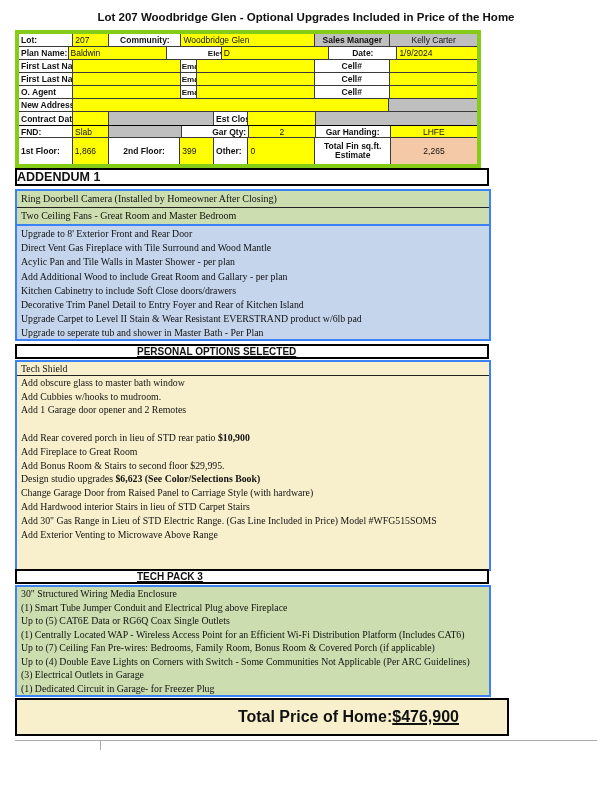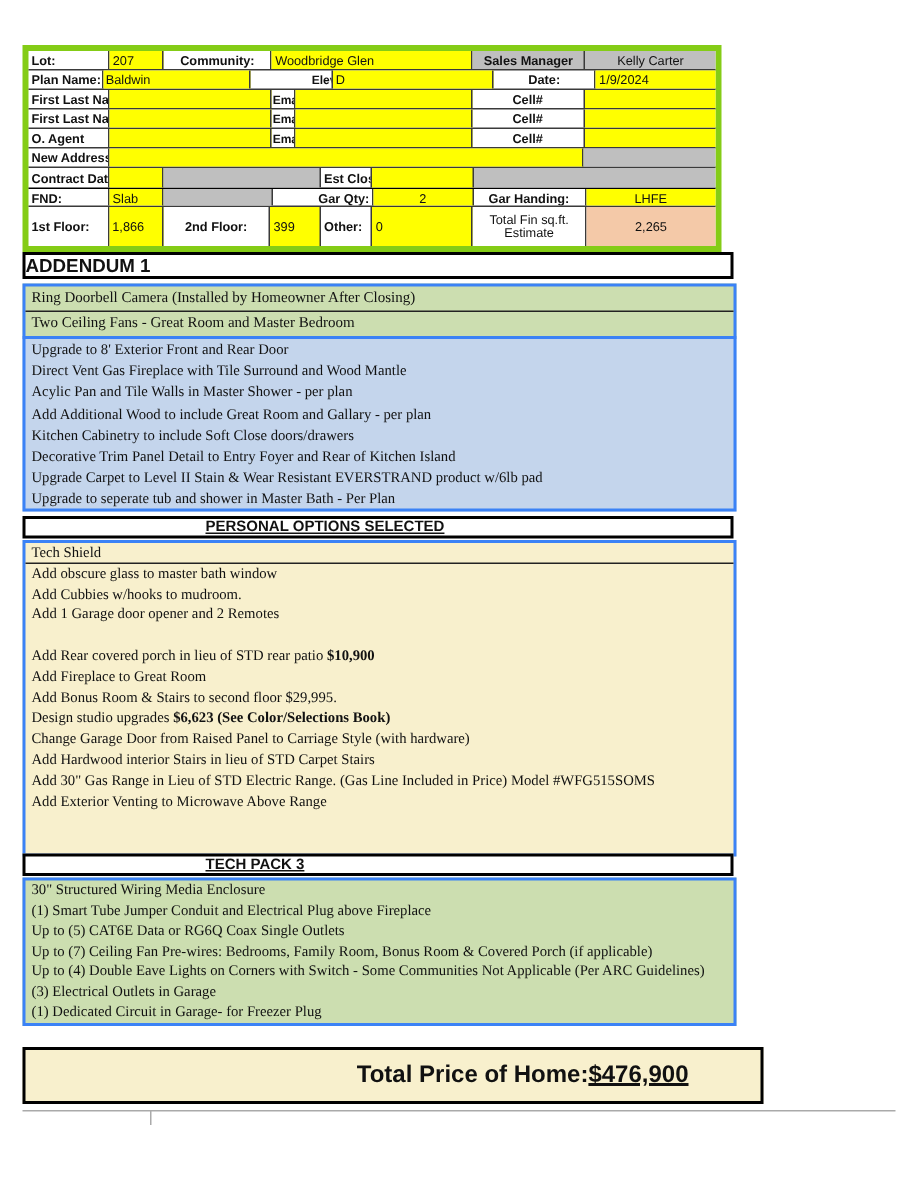--- a/index.html
+++ b/index.html
@@ -24,21 +24,21 @@
   .ct { justify-content:center; padding:0; }
   .rt { justify-content:flex-end;text-align:right; }
   .y { background:#FFFF00; }
   .g { background:#BFBFBF; }
   .p { background:#F4C9A8; }
   .w68{width:68px}.w45{width:45px}.w92{width:92px}.w20{width:20px}
   .w42{width:42px}.w43{width:43px}.w85{width:85px}.w96{width:96px}.w111{width:111px}
   .w134{width:134px}.w137{width:137px}.w150{width:150px}.w170{width:170px}
   .w207{width:207px}.w403{width:403px}
   .two-line { flex-direction:column; justify-content:center; line-height:9px;
-              text-align:center; font-weight:normal; }
+              text-align:center; font-weight:bold; }
 
   
   .hdr-box { position:absolute; left:15px; width:474px; background:#fff;
              border:2px solid #000; text-align:center; font-weight:bold;
              display:flex; align-items:center; }
   .hdr-addendum { top:168px; height:18px; font-size:12.5px; }
   .hdr-small { height:14.5px; font-size:10px; padding-left:120px; }
   .hdr-personal { top:344px; }
   .hdr-tech { top:569px; }
   .u { text-decoration:underline; }
@@ -73,20 +73,21 @@
   .remn-h { position:absolute; top:740px; left:15px; width:582px; height:0;
             border-top:1px solid #aaa; }
   .remn-v { position:absolute; top:740px; left:100px; width:0; height:10px;
             border-left:1px solid #aaa; }
 </style>
 </head>
 <body>
 
 <div class="page">
 
+  <div class="doc-title">Lot 207 Woodbridge Glen - Optional Upgrades Included in Price of the Home</div>
 
   <div class="info-table">
 
     <div class="trow">
       <div class="cell lb w68">Lot:</div>
       <div class="cell y w45">207</div>
       <div class="cell lb ct w92">Community:</div>
       <div class="cell y w170">Woodbridge Glen</div>
       <div class="cell lb ct g w96">Sales Manager</div>
       <div class="cell ct g w111">Kelly Carter</div>
@@ -208,20 +209,21 @@
       <div class="li-row">&nbsp;</div>
     </div>
 
   <div class="hdr-box hdr-small hdr-tech">
     <span class="u">TECH PACK 3</span>
   </div>
   <div class="sec-box sec-green2 green-bg">
       <div class="li-row">30" Structured Wiring Media Enclosure</div>
       <div class="li-row">(1) Smart Tube Jumper Conduit and Electrical Plug above Fireplace</div>
       <div class="li-row">Up to (5) CAT6E Data or RG6Q Coax Single Outlets</div>
+      <div class="li-row">(1) Centrally Located WAP - Wireless Access Point for an Efficient Wi-Fi Distribution Platform  (Includes CAT6)</div>
       <div class="li-row">Up to (7) Ceiling Fan Pre-wires:  Bedrooms, Family Room,  Bonus Room &amp; Covered Porch (if applicable)</div>
       <div class="li-row">Up to (4) Double Eave Lights on Corners with Switch - Some Communities Not Applicable (Per ARC Guidelines)</div>
       <div class="li-row">(3) Electrical Outlets in Garage</div>
       <div class="li-row">(1) Dedicated Circuit in Garage- for Freezer Plug</div>
     </div>
 
   <div class="total-box">
     <span>Total Price of Home: </span>
     <span class="u">$476,900</span>
   </div>

